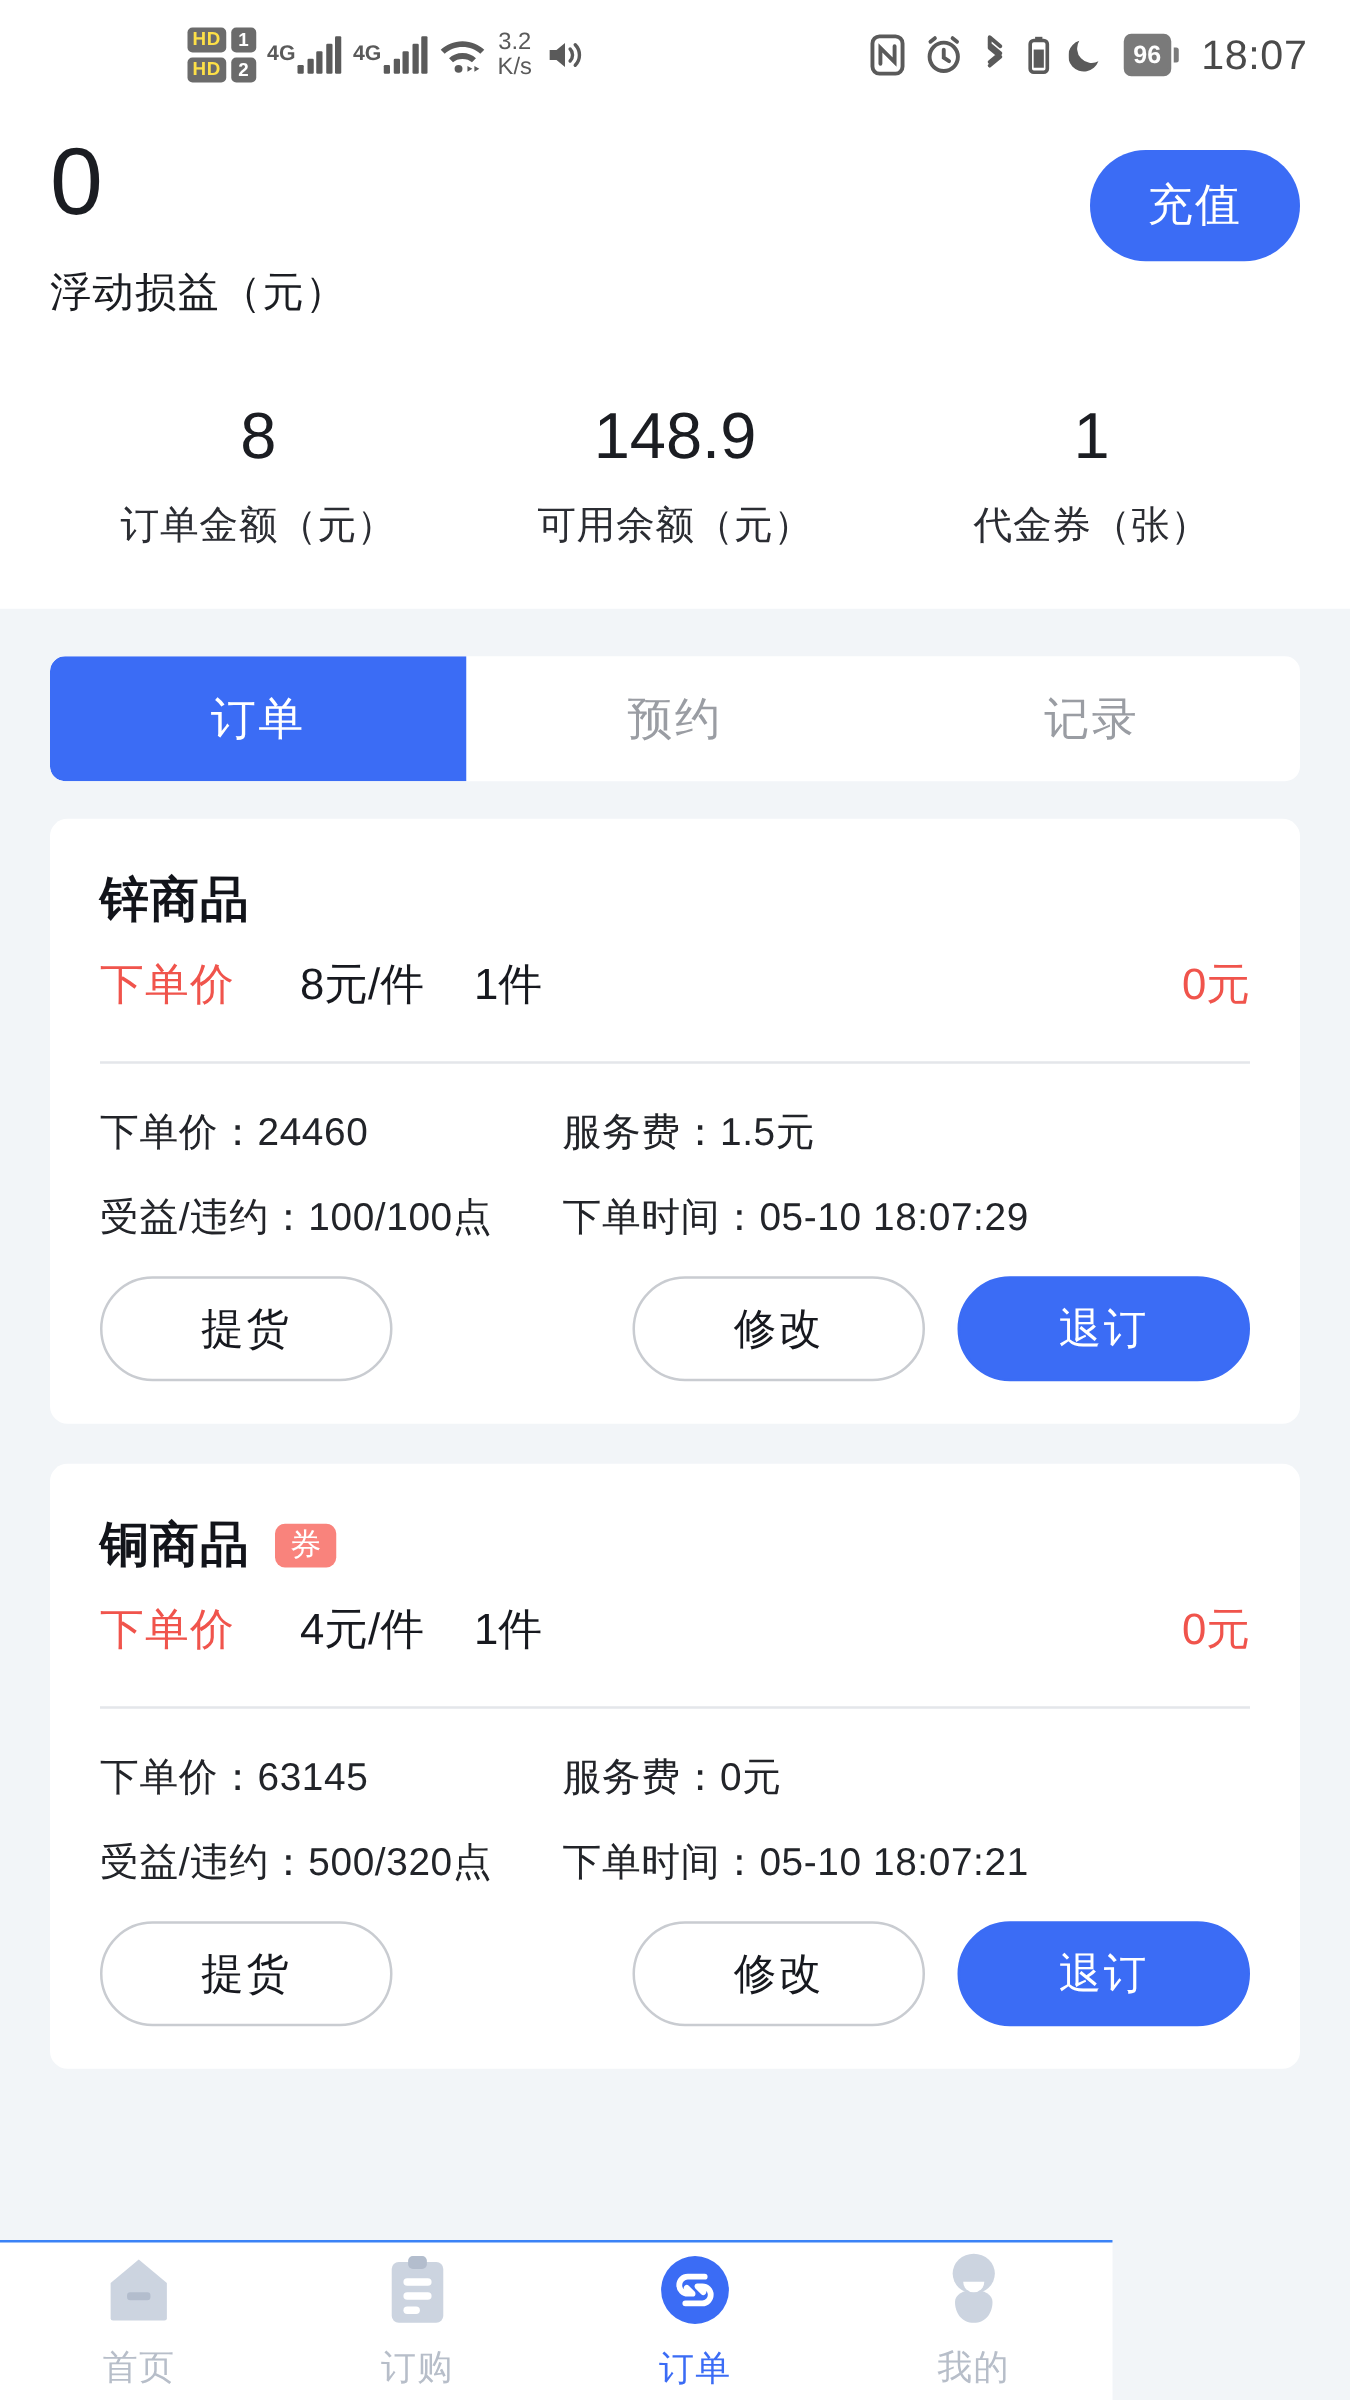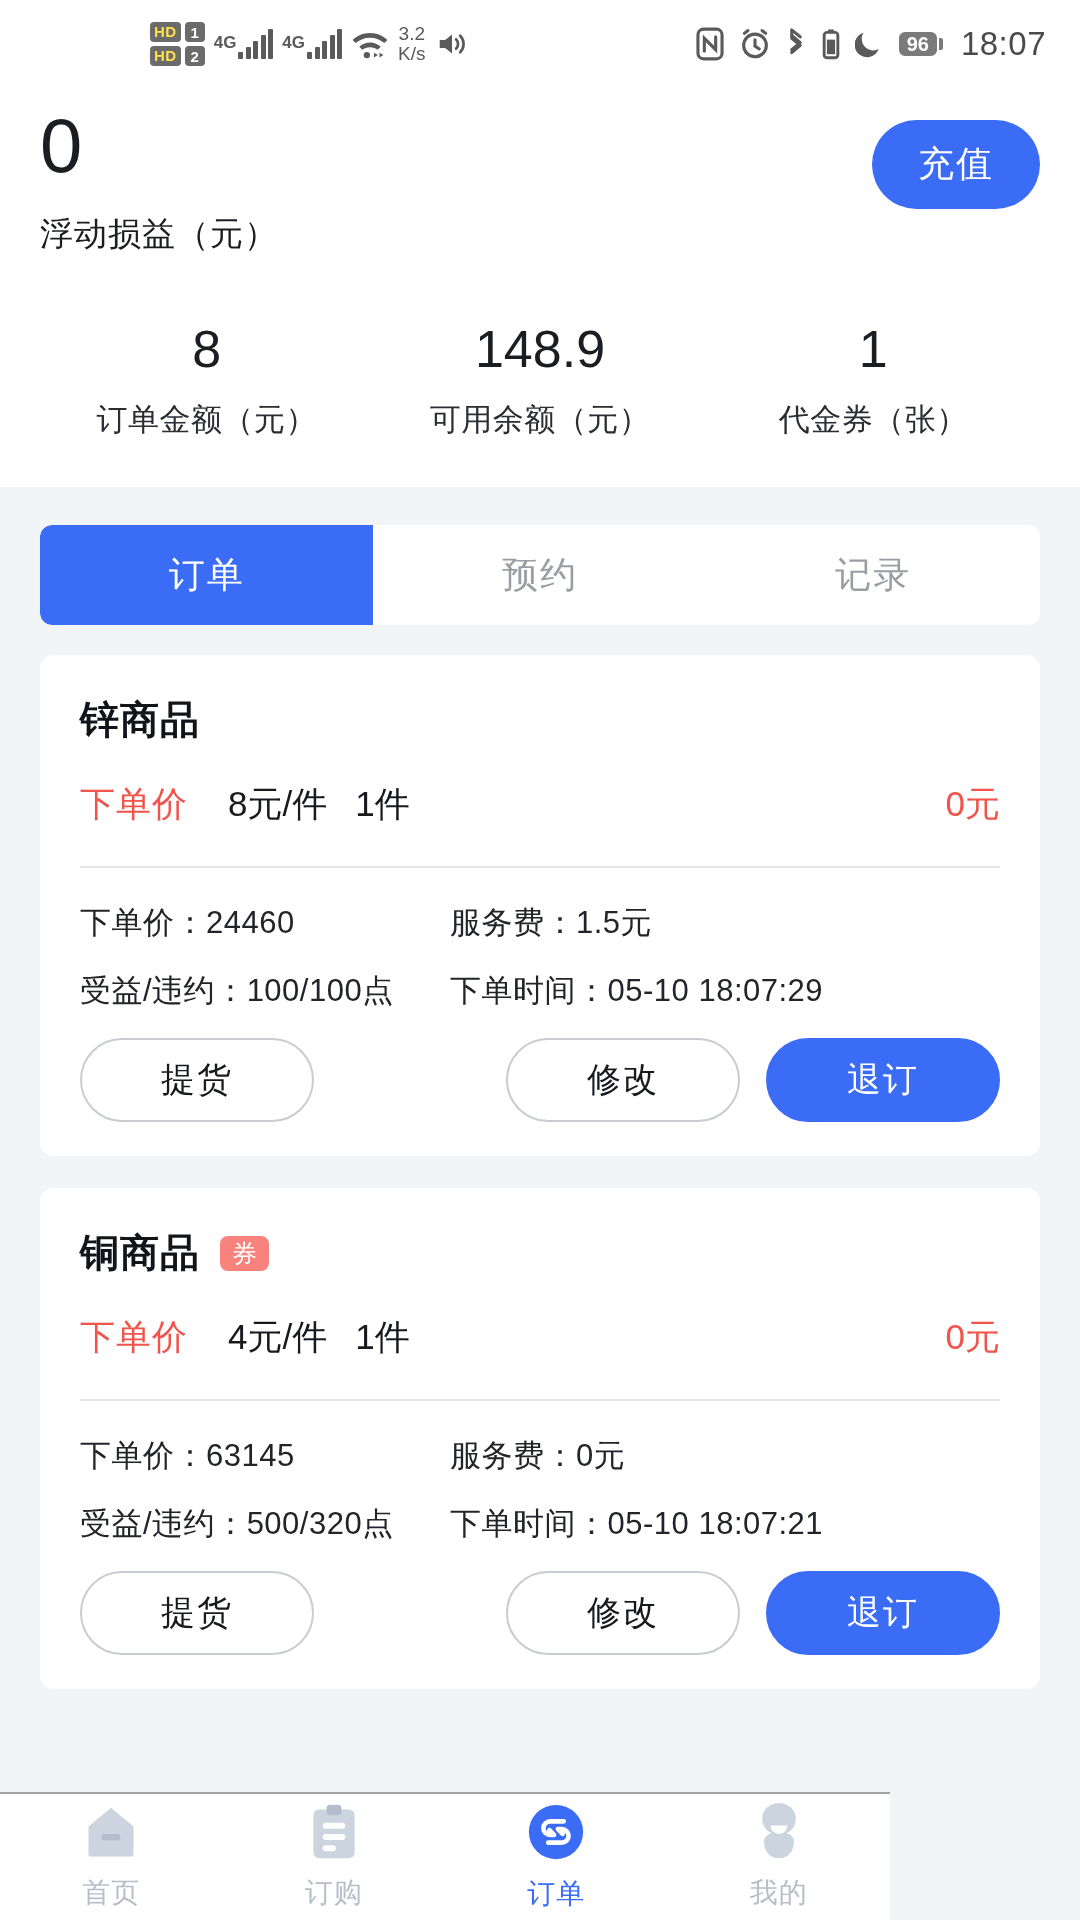--- a/index.html
+++ b/index.html
@@ -37,21 +37,21 @@
   .bars { display:flex; align-items:flex-end; gap:2.5px; height:30px; }
   .bars i { display:block; width:5px; background:#5a5a5a; border-radius:1px; }
   .bars i:nth-child(1){height:7px;} .bars i:nth-child(2){height:12px;}
   .bars i:nth-child(3){height:18px;} .bars i:nth-child(4){height:24px;}
   .bars i:nth-child(5){height:30px;}
   .speed { font-size:19px; line-height:20px; text-align:center; color:#5a5a5a; }
   .clock { font-size:33px; color:#4a4a4a; letter-spacing:.5px; margin-left:4px;}
   .batt {
     border:3px solid #7a7a7a; border-radius:6px; padding:0 5px;
     font-size:20px; font-weight:bold; color:#fff; background:#7a7a7a;
-    display:flex; align-items:center; height:24px;
+    display:flex; align-items:center; height:34px;
   }
   .batt-wrap { display:flex; align-items:center; }
   .batt-tip { width:4px; height:12px; background:#7a7a7a; border-radius:0 2px 2px 0; margin-left:2px;}
   svg.ic { display:block; }
 
   
   .header { background:#fff; padding:0 40px 46px 40px; }
   .header-top { display:flex; align-items:flex-start; justify-content:space-between; padding-top:20px;}
   .pnl-value { font-size:76px; color:#1b1d22; line-height:1; font-weight:400; letter-spacing:1px; }
   .pnl-label { font-size:33px; color:#1b1d22; margin-top:28px; letter-spacing:1px;}
@@ -80,21 +80,21 @@
   
   .cards { padding:30px 40px 0 40px; display:flex; flex-direction:column; gap:32px;}
   .card { background:#fff; border-radius:14px; padding:38px 40px 34px 40px; }
   .card-title-row { display:flex; align-items:center; gap:20px; }
   .card-title { font-size:39px; font-weight:bold; color:#12141a; letter-spacing:1px;}
   .coupon-badge {
     background:#f9837c; color:#fff; font-size:25px;
     border-radius:8px; padding:5px 12px; line-height:1;
   }
   .price-row {
-    display:flex; align-items:center; margin-top:34px;
+    display:flex; align-items:center; margin-top:17px;gap:12px;
   }
   .price-tag { color:#f0544c; font-size:35px; letter-spacing:1px; }
   .price-main { color:#17191f; font-size:35px; margin-left:40px; }
   .price-qty { color:#17191f; font-size:35px; margin-left:28px; }
   .price-total { color:#f0544c; font-size:35px; margin-left:auto; }
   .divider { height:2px; background:#e4e6ea; margin:38px 0 34px 0; }
   .det-row { display:flex; font-size:31px; color:#222429; margin-bottom:26px; letter-spacing:.5px;}
   .det-left { width:370px; }
   .det-right { flex:1; }
   .btn-row { display:flex; align-items:center; margin-top:22px; }
@@ -104,21 +104,21 @@
   }
   .btn-outline { background:#fff; border:2px solid #c9ccd1; color:#17191f; }
   .btn-primary { background:#3b6cf5; border:2px solid #3b6cf5; color:#fff; }
   .btn-gap { margin-left:auto; }
   .btn-mod { margin-right:26px; }
 
   
   .bottom-nav {
     position:absolute; left:0; bottom:0; width:890px; height:128px;
     background:#fff; display:flex; align-items:center;
-    border-top:2px solid #a3a3a3;
+    border-top:2px solid #3b82f6;
   }
   .nav-item {
     flex:1; display:flex; flex-direction:column; align-items:center;
     gap:8px; cursor:pointer;
   }
   .nav-label { font-size:28px; color:#b7bec9; letter-spacing:1px;}
   .nav-item.active .nav-label { color:#3b6cf5; }
 </style>
 </head>
 <body>

